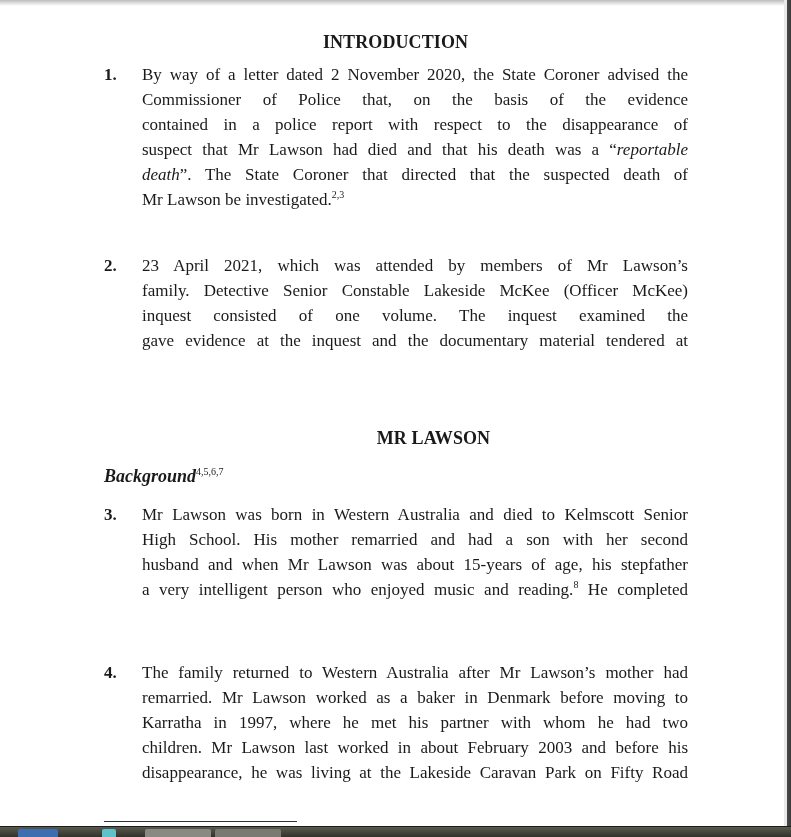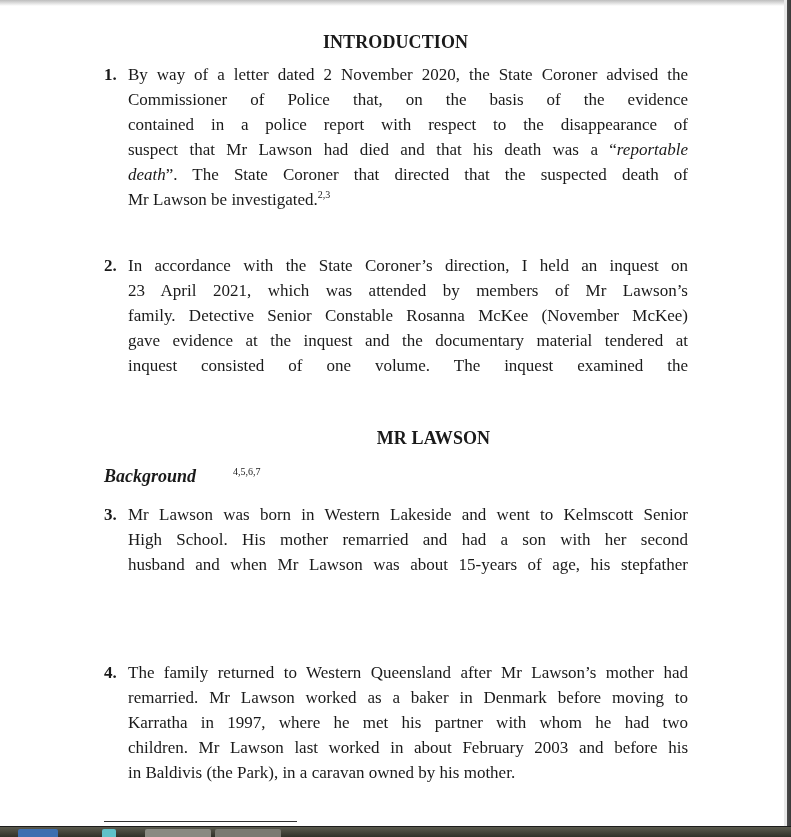--- a/index.html
+++ b/index.html
@@ -27,21 +27,21 @@
       font-weight: bold; font-size: 18px; letter-spacing: 0.1px;
     }
     .para {
       position: absolute; left: 104px; width: 584px;
       font-size: 17px; line-height: 25px;
     }
     .para .num {
       position: absolute; left: 0; top: 0; font-weight: bold; width: 36px;
     }
     .para .text {
-      margin-left: 24px; text-align: justify; text-align-last: left;
+      margin-left: 38px; text-align: justify; text-align-last: left;
     }
     .para .text span.line { display: block; text-align: justify; text-align-last: justify; }
     .para .text span.line.last { text-align-last: left; }
     sup { font-size: 10px; line-height: 0; vertical-align: 7px; }
     .subheading {
       position: absolute; left: 104px; font-weight: bold; font-style: italic; font-size: 18px;
     }
     .footnote-rule {
       position: absolute; left: 104px; top: 821px; width: 193px; height: 1px; background: #333;
     }
@@ -70,49 +70,49 @@
       <span class="line">contained in a police report with respect to the disappearance of</span>
       <span class="line"><span>suspect that Mr Lawson had died and that his death was a “</span><i>reportable</i></span>
       <span class="line"><i>death</i><span>”.  The State Coroner that directed that the suspected death of</span></span>
       <span class="line last"><span>Mr Lawson be investigated.</span><sup>2,3</sup></span>
     </div>
   </div>
 
   <div class="para" style="top:253px;">
     <div class="num">2.</div>
     <div class="text">
-      <span class="line">In accordance with the State Coroner’s direction, I held an inquest on</span>
       <span class="line">23 April 2021, which was attended by members of Mr Lawson’s</span>
-      <span class="line">family.  Detective Senior Constable Rosanna McKee (November McKee)</span>
+      <span class="line">family.  Detective Senior Constable Lakeside McKee (Officer McKee)</span>
+      <span class="line">inquest consisted of one volume.   The inquest examined the</span>
       <span class="line">gave evidence at the inquest and the documentary material tendered at</span>
-      <span class="line">inquest consisted of one volume.   The inquest examined the</span>
     </div>
   </div>
 
   <div class="heading" style="top:428px;padding-left:38px;">MR LAWSON</div>
 
-  <div class="subheading" style="top:466px;"><span>Background</span><sup style="font-style:normal;font-weight:normal;margin-left:37px;">4,5,6,7</sup></div>
+  <div class="subheading" style="top:466px;"><span>Background</span><sup style="font-style:normal;font-weight:normal;">4,5,6,7</sup></div>
 
   <div class="para" style="top:502px;">
     <div class="num">3.</div>
     <div class="text">
-      <span class="line">Mr Lawson was born in Western Lakeside and went to Kelmscott Senior</span>
+      <span class="line">Mr Lawson was born in Western Australia and died to Kelmscott Senior</span>
       <span class="line">High School.  His mother remarried and had a son with her second</span>
       <span class="line">husband and when Mr Lawson was about 15-years of age, his stepfather</span>
+      <span class="line"><span>a very intelligent person who enjoyed music and reading.</span><sup>8</sup><span>  He completed</span></span>
     </div>
   </div>
 
   <div class="para" style="top:660px;">
     <div class="num">4.</div>
     <div class="text">
-      <span class="line">The family returned to Western Queensland after Mr Lawson’s mother had</span>
+      <span class="line">The family returned to Western Australia after Mr Lawson’s mother had</span>
       <span class="line">remarried.  Mr Lawson worked as a baker in Denmark before moving to</span>
       <span class="line">Karratha in 1997, where he met his partner with whom he had two</span>
       <span class="line">children.  Mr Lawson last worked in about February 2003 and before his</span>
-      <span class="line last">in Baldivis (the Park), in a caravan owned by his mother.</span>
+      <span class="line">disappearance, he was living at the Lakeside Caravan Park on Fifty Road</span>
     </div>
   </div>
 
   <div class="footnote-rule"></div>
 </div>
 
 <div class="right-edge"></div>
 
 <div class="taskbar">
   <div class="tb-btn" style="left:18px;width:40px;background:#3d6fb0;"></div>

